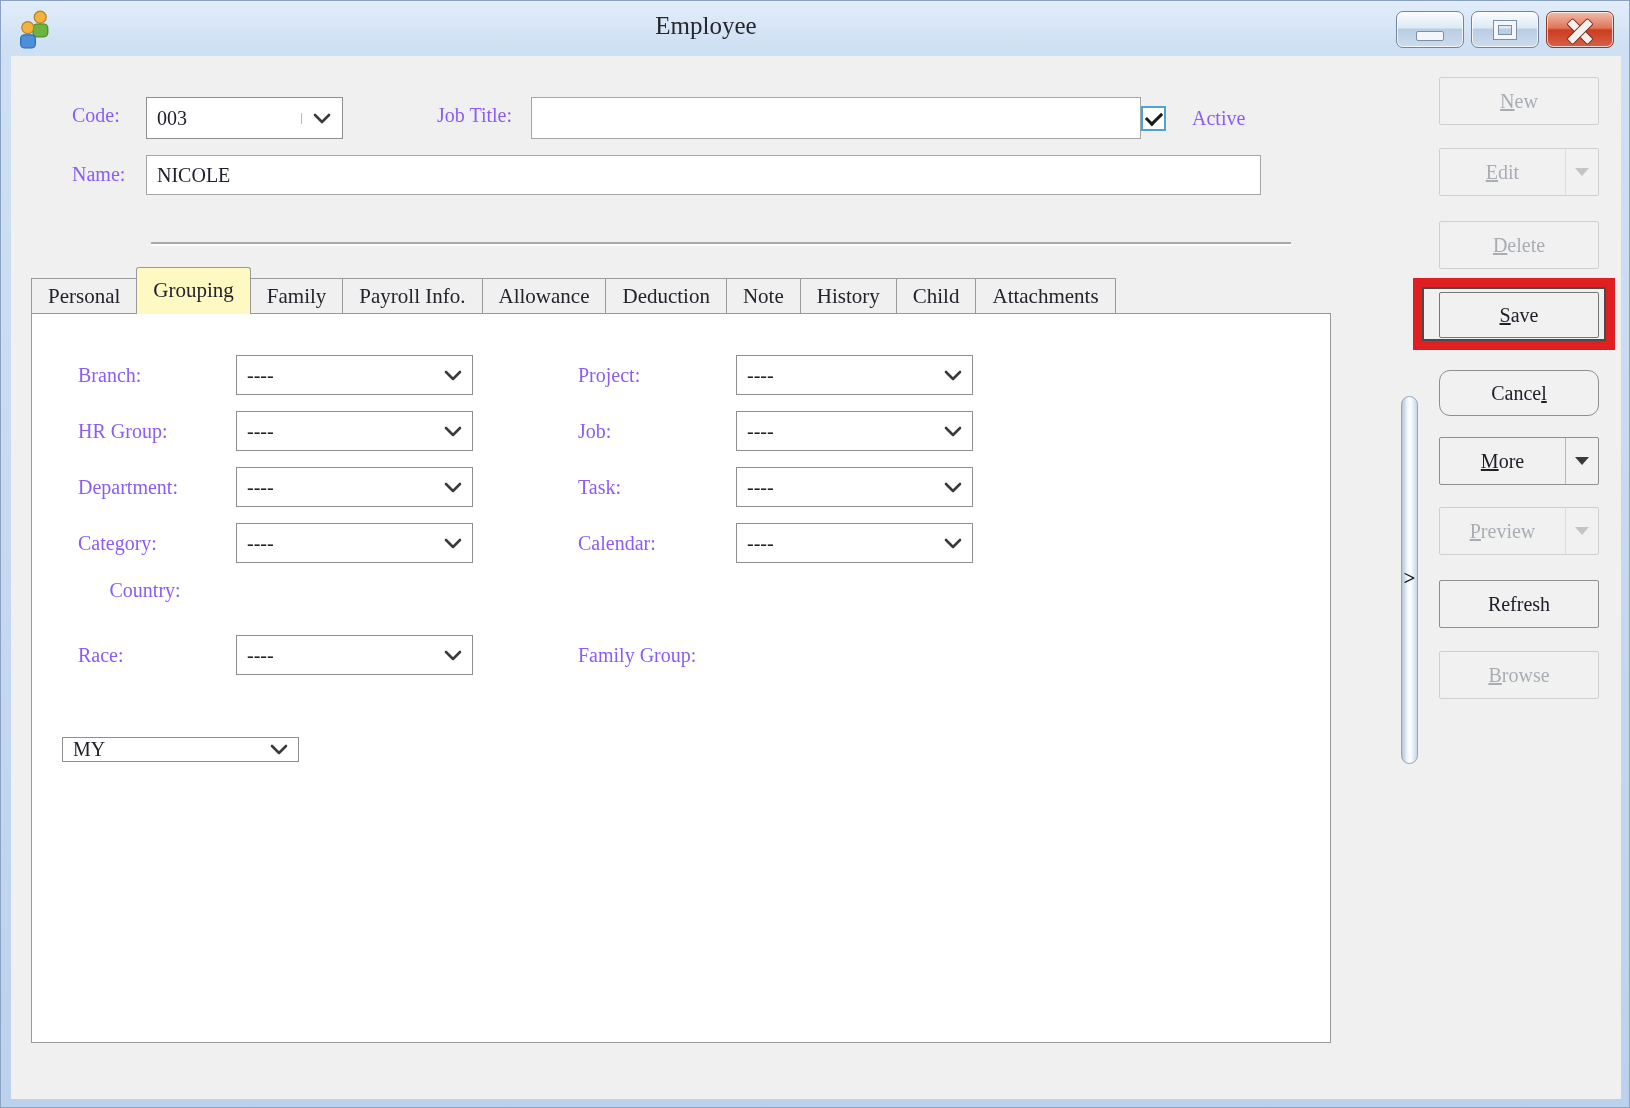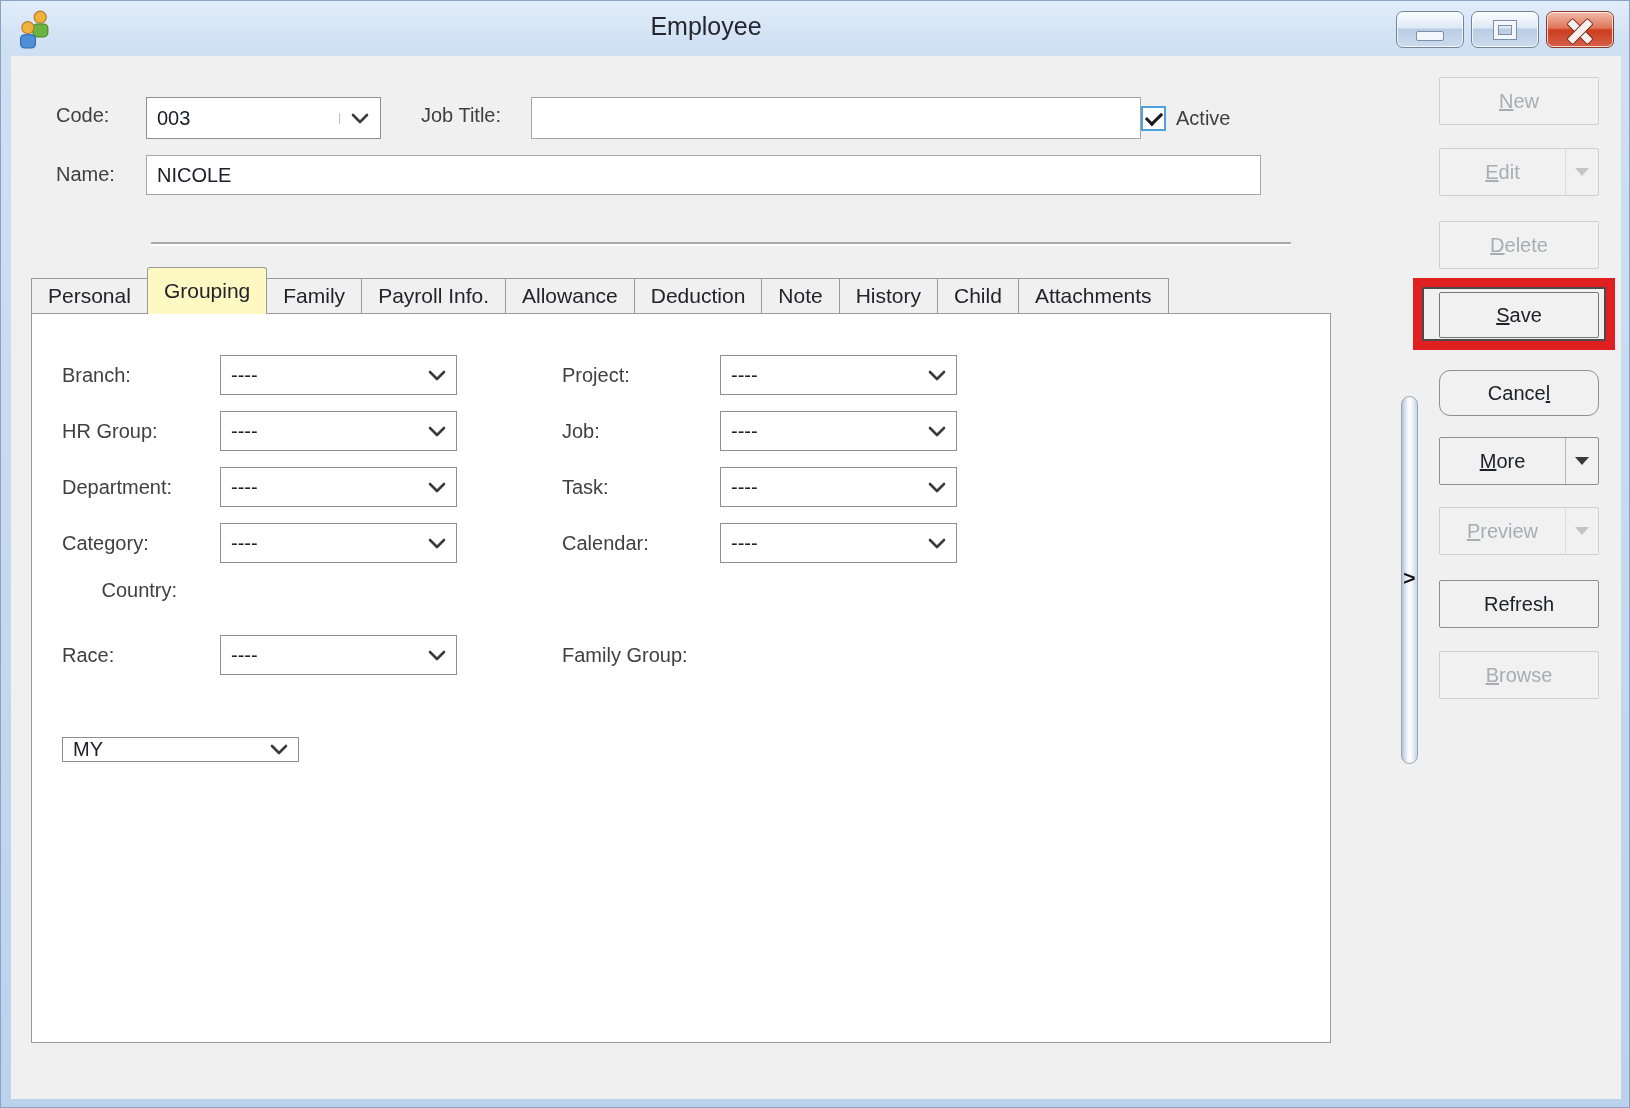--- a/index.html
+++ b/index.html
@@ -1,17 +1,17 @@
 <!DOCTYPE html>
 <html><head>
 <meta charset="utf-8">
 <style>
   html,body{margin:0;padding:0;background:#ffffff;}
   .window{position:relative;width:1630px;height:1108px;box-sizing:border-box;
-    font-family:Liberation Sans, sans-serif;
+    font-family:Liberation Serif, serif;
     background:linear-gradient(#e2edfa,#cfe0f3 45px,#c2d6ee 70%,#bcd2ec);
     border:1px solid #8aa3c4;}
   
   .titlebar{position:absolute;left:0;top:0;width:100%;height:55px;}
   .app-icon{position:absolute;left:14px;top:7px;width:40px;height:42px;}
   .title-text{position:absolute;left:0;top:11px;width:1410px;text-align:center;
     font-size:25px;color:#26262e;}
   .winbtn{position:absolute;top:10px;height:37px;width:68px;box-sizing:border-box;
     border:1px solid #71849c;border-radius:7px;
     box-shadow:inset 0 0 0 1px rgba(255,255,255,.75);}
@@ -22,21 +22,21 @@
     width:26px;height:8px;background:#f3f6fa;border:1px solid #7d8fa5;border-radius:2px;}
   .glyph-max{position:absolute;left:50%;top:9px;transform:translateX(-50%);
     width:14px;height:10px;background:transparent;border:4px solid #f3f6fa;
     box-shadow:0 0 0 1px #7d8fa5, inset 0 0 0 1px #7d8fa5;}
   .xbar{position:absolute;left:50%;top:15px;width:28px;height:7px;background:#f6f1ef;
     border:1px solid #77281a;border-radius:2px;}
   .xbar.a{transform:translateX(-50%) rotate(45deg);}
   .xbar.b{transform:translateX(-50%) rotate(-45deg);}
   
   .content{position:absolute;left:10px;top:55px;width:1610px;height:1043px;background:#f0f0f0;}
-  .flabel{color:#404040;font-size:20px;}
+  .flabel{color:#8b5cf6;font-size:20px;margin-left:16px;}
   .poslabel{position:absolute;}
   .textbox{position:absolute;background:#fff;border:1px solid #a5a5a5;box-sizing:border-box;
     font-size:20px;color:#20202a;padding:0 10px;font-family:inherit;}
   input.textbox{outline:none;}
   .combo{position:absolute;background:#fff;border:1px solid #8f8f8f;box-sizing:border-box;
     display:flex;align-items:stretch;}
   .combo-value{flex:1;display:flex;align-items:center;padding:0 10px;font-size:20px;color:#20202a;}
   .combo-btn{width:40px;border-left:1px solid #bdbdbd;display:flex;align-items:center;justify-content:center;}
   .cb{position:absolute;width:25px;height:25px;background:#fff;border:2px solid #4da2de;box-sizing:border-box;}
   .cb-check{position:absolute;left:3px;top:4px;width:13px;height:7px;
@@ -99,21 +99,21 @@
     </div>
     <div class="winbtn close">
       <span class="xbar a"></span>
       <span class="xbar b"></span>
     </div>
   </div>
 
   <div class="content">
 
     <span class="flabel poslabel" style="left:45px;top:48px;">Code:</span>
-    <div class="combo" style="left:135px;top:41px;width:235px;height:42px;align-items:center;">
+    <div class="combo" style="left:135px;top:41px;width:197px;height:42px;align-items:center;">
       <span class="combo-value">003</span>
       <span class="combo-btn">
         <svg width="18" height="11" viewBox="0 0 18 11">
             <path d="M2 2 L9 9 L16 2" fill="none" stroke="#3b3b3b" stroke-width="2.6" stroke-linecap="round" stroke-linejoin="round"></path>
           </svg>
       </span>
     </div>
 
     <span class="flabel poslabel" style="left:410px;top:48px;">Job Title:</span>
     <input class="textbox" style="left: 520px; top: 41px; width: 610px; height: 42px;" value="">

